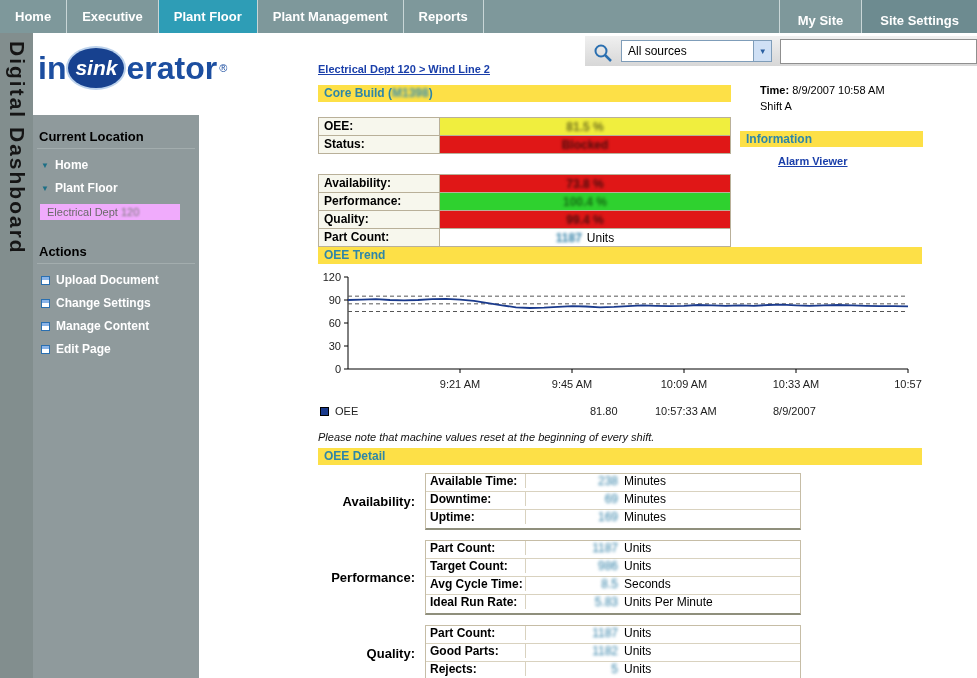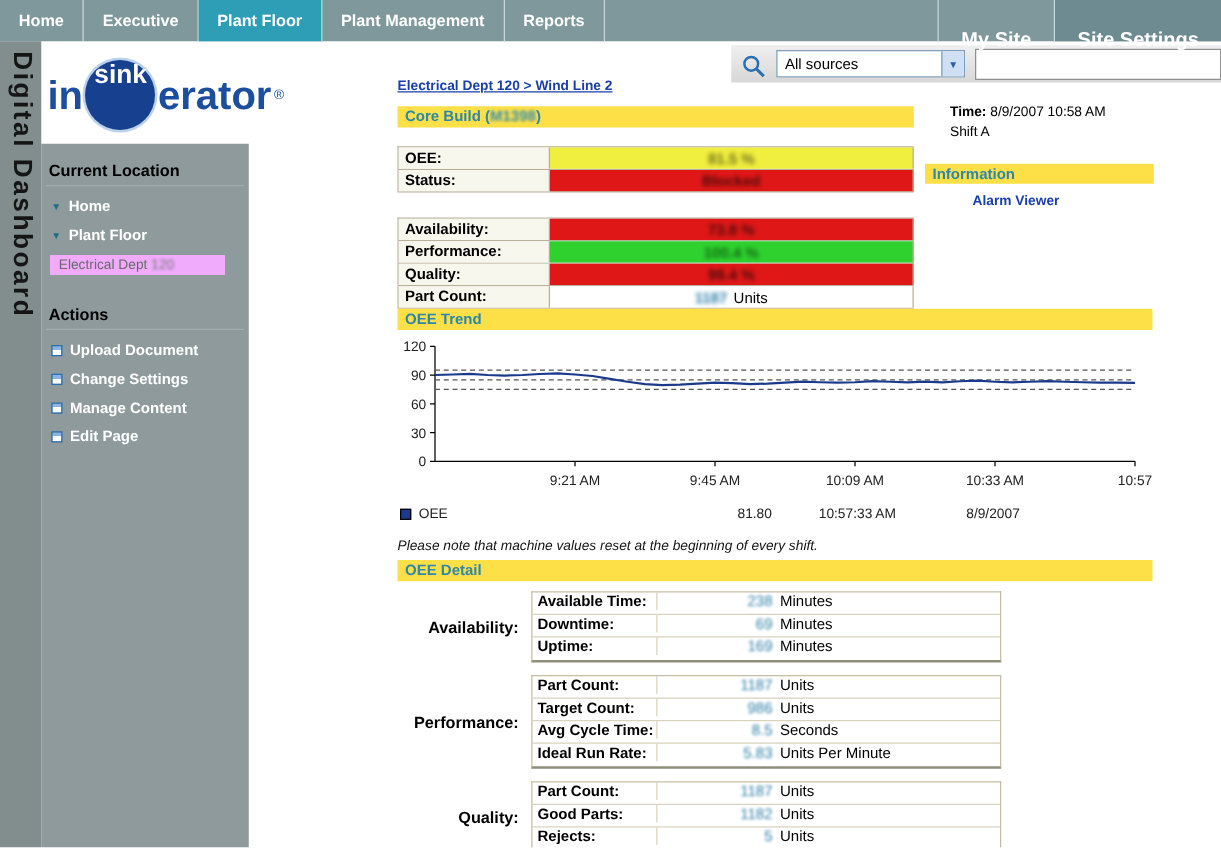--- a/index.html
+++ b/index.html
@@ -7,36 +7,36 @@
               font-family:"Liberation Sans", sans-serif; }
   body { position:relative; }
 
   
   .nav { position:absolute; top:0; left:0; width:977px; height:33px;
          background:#7e989b; display:flex; align-items:stretch; z-index:5; }
   .tab { color:#fff; font-weight:bold; font-size:13px; line-height:33px;
          padding:0 15px; border-right:1px solid #c9d6d7; cursor:pointer; }
   .tab.active { background:#2e9db6; }
   .nav-spacer { flex:1; }
-  .nav-right { color:#fff; font-weight:bold; font-size:16px; line-height:33px;
-               padding:16px 18px; border-left:1px solid #c9d6d7; cursor:pointer; }
+  .nav-right { color:#fff; font-weight:bold; font-size:13px; line-height:33px;
+               padding:4px 18px; border-left:1px solid #c9d6d7; cursor:pointer; }
   .nav-right.site-settings { background:#6d8b90; }
 
   
   .v-strip { position:absolute; top:33px; left:0; width:33px; height:645px;
              background:#828e8e; z-index:4; }
   .v-text { writing-mode:vertical-rl; font-size:21px; font-weight:bold;
             color:#151515; letter-spacing:2px; margin-top:8px; margin-left:5px; }
 
   
   .logo { position:absolute; top:48px; left:38px; display:flex; align-items:center; }
   .logo-txt { color:#1c4ea0; font-weight:bold; font-size:32px; }
-  .logo-circle { width:56px; height:56px; border-radius:50%; background:#17418f;
-                 color:#fff; display:flex; justify-content:center;
-                 font-weight:bold; font-size:21px; margin:0 2px; box-shadow:0 0 0 2px #bcd2ec; }
+  .logo-circle { width:56px; height:40px; border-radius:50%; background:#17418f;
+                 color:#fff; display:flex; align-items:center; justify-content:center;
+                 font-weight:bold; font-size:21px; margin:0 2px; box-shadow:0 0 0 2px #bcd2ec;font-style:italic; }
   .logo-reg { color:#1c4ea0; font-size:11px; vertical-align:top; margin-left:2px; }
 
   
   .search-strip { position:absolute; top:36px; left:585px; width:392px; height:30px;
                   background:linear-gradient(#f0f0f0,#d7d7d7); display:flex;
                   align-items:center; padding-left:8px; }
   .mag { margin-right:8px; display:inline-flex; cursor:pointer; }
   .dropdown { width:152px; height:22px; background:#fff; border:1px solid #7f9db9;
               display:flex; align-items:center; font-size:12px; cursor:pointer; }
   .dd-text { flex:1; padding-left:6px; color:#000; }
@@ -46,21 +46,21 @@
                   background:#fff; font-size:12px; padding:0 4px; }
 
   
   .breadcrumb { position:absolute; top:63px; left:318px; font-size:11px; font-weight:bold;
                 color:#1a3faa; text-decoration:underline; cursor:pointer; }
   .timebox { position:absolute; top:84px; left:760px; font-size:11px; color:#000; }
   .timebox .b { font-weight:bold; }
   .timebox .shift { margin-top:4px; }
   .info { position:absolute; top:131px; left:740px; width:183px; }
   .alarm { display:inline-block; margin:8px 0 0 38px; font-size:11px; font-weight:bold;
-           color:#1a3faa; cursor:pointer; }
+           color:#1a3faa; text-decoration:underline; cursor:pointer; }
 
   
   .pink-bar { background:#fde047; color:#2e86a8; font-weight:bold; font-size:12px;
               height:17px; line-height:17px; padding-left:6px; }
   .info .pink-bar { height:16px; line-height:16px; }
 
   
   .sidebar { position:absolute; top:115px; left:33px; width:166px; height:563px;
              background:#8f9a9c; padding:12px 4px 0 4px; z-index:4; }
   .sb-header { color:#000000; font-weight:bold; font-size:13px; padding:2px 2px 4px 2px;

